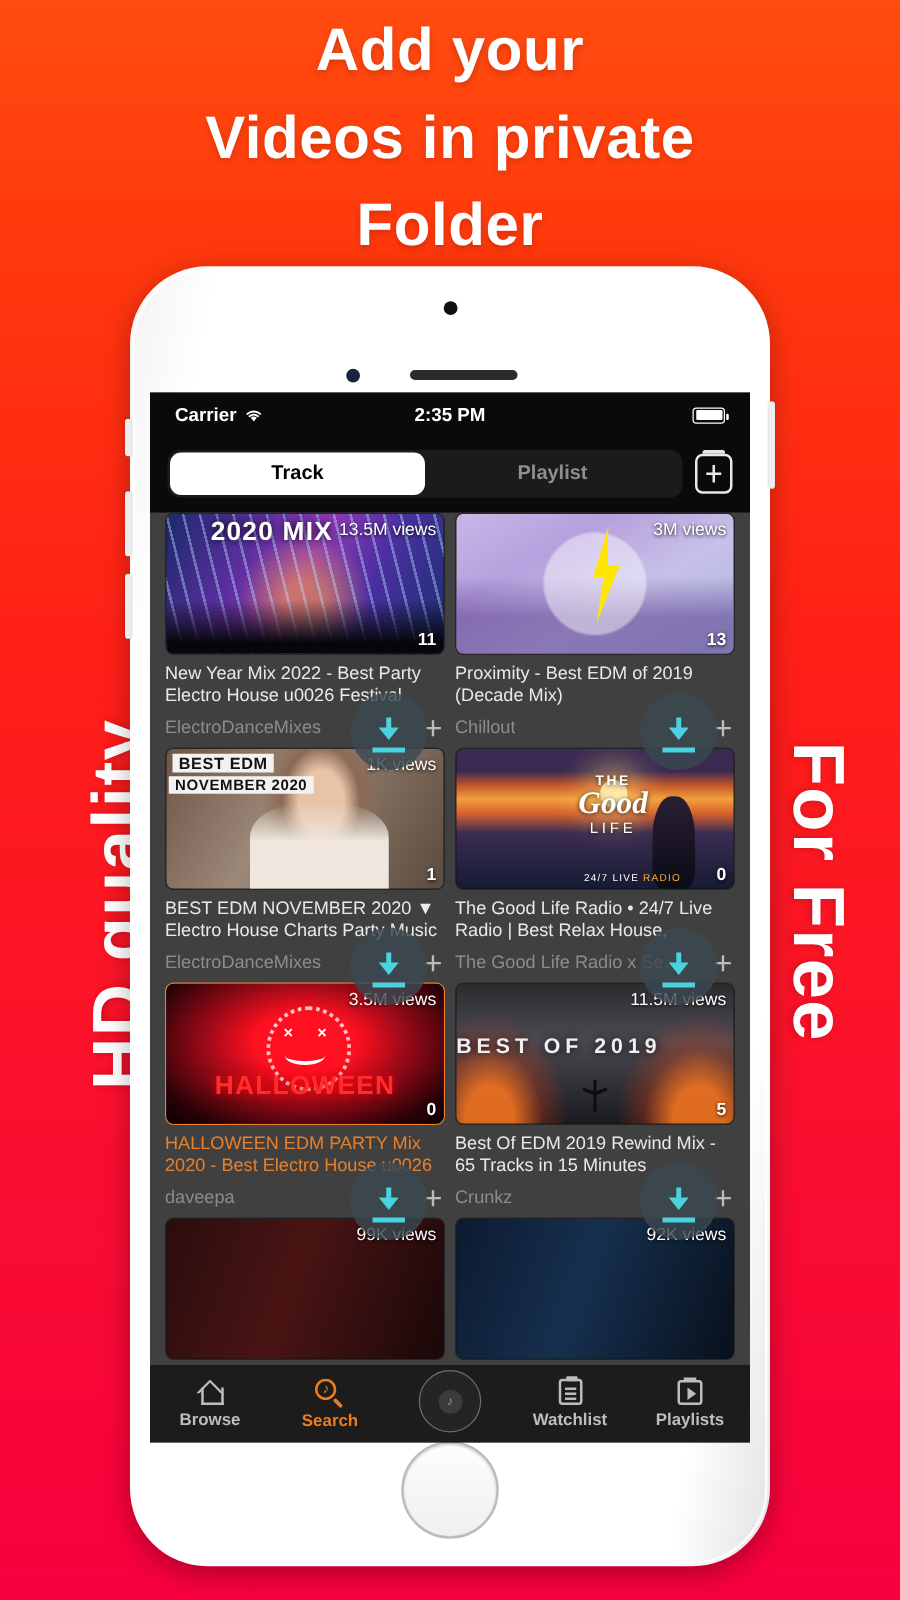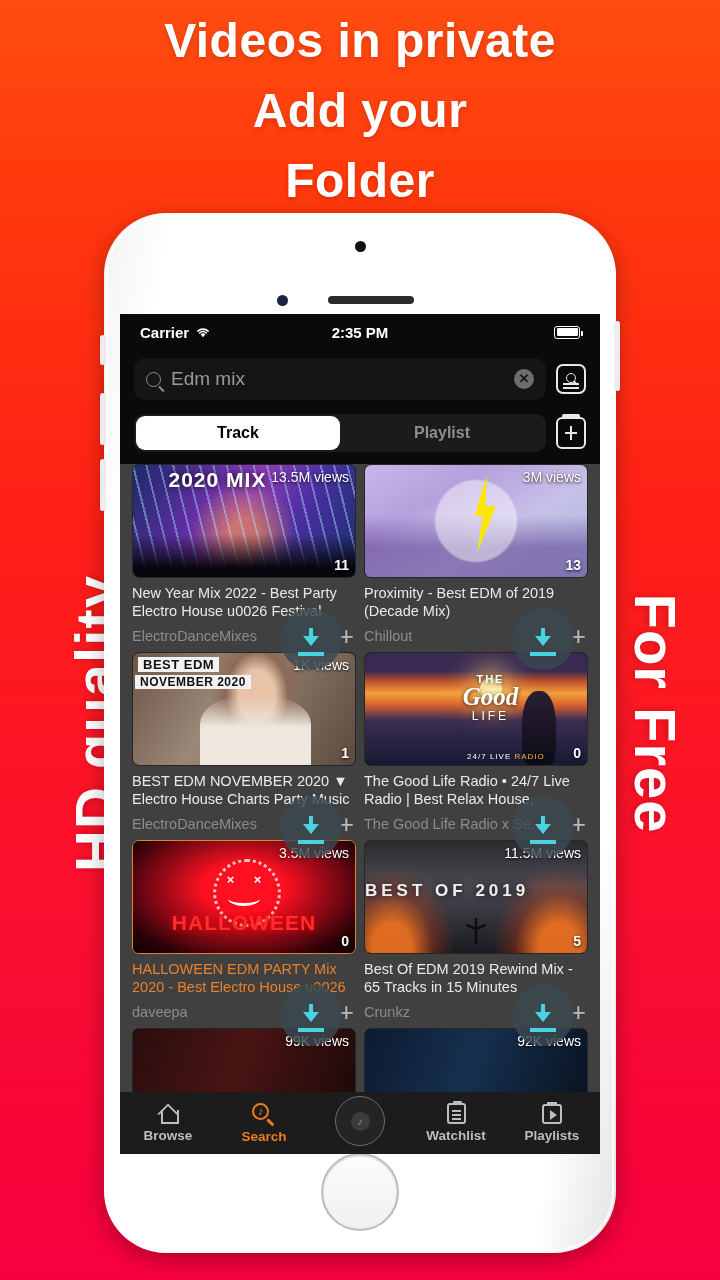--- a/index.html
+++ b/index.html
@@ -306,22 +306,22 @@
   .ic-clip .ln:nth-child(1){top:5px;} .ic-clip .ln:nth-child(2){top:9px;} .ic-clip .ln:nth-child(3){top:13px;}
   .ic-play{width:20px;height:20px;border:2px solid #bdbdbd;border-radius:3px;position:relative;}
   .ic-play:before{content:"";position:absolute;left:3px;right:3px;top:-4px;height:2.4px;background:#bdbdbd;}
   .ic-play:after{content:"";position:absolute;left:6px;top:4px;
     border-left:7px solid #bdbdbd;border-top:5px solid transparent;border-bottom:5px solid transparent;}
 </style>
 </head>
 <body>
 
 <div class="headline">
+  <span>Add your</span>
   <span>Videos in private</span>
-  <span>Add your</span>
   <span>Folder</span>
 </div>
 
 <div class="side-cap side-left">HD quality</div>
 <div class="side-cap side-right">For Free</div>
 
 <div class="phone">
   <div class="cam"></div>
   <div class="sensor"></div>
   <div class="speaker"></div>
@@ -343,32 +343,20 @@
         </svg>
       </div>
       <div class="sb-center">2:35 PM</div>
       <div class="sb-right">
         <div class="battery">
             <i></i>
           </div>
       </div>
     </div>
 
-    <div class="searchrow">
-      <div class="searchbox">
-        <span class="mag"></span>
-        <span class="searchtxt">Edm mix</span>
-        <span class="clearbtn">✕</span>
-      </div>
-      <div class="sqicon">
-        <span class="c"></span>
-          <span class="l1"></span>
-          <span class="l2"></span>
-      </div>
-    </div>
 
     <div class="segrow">
       <div class="segment">
         <div class="seg active">Track</div>
         <div class="seg">Playlist</div>
       </div>
       <div class="addicon">
         <span class="p1"></span>
           <span class="p2"></span>
       </div>

